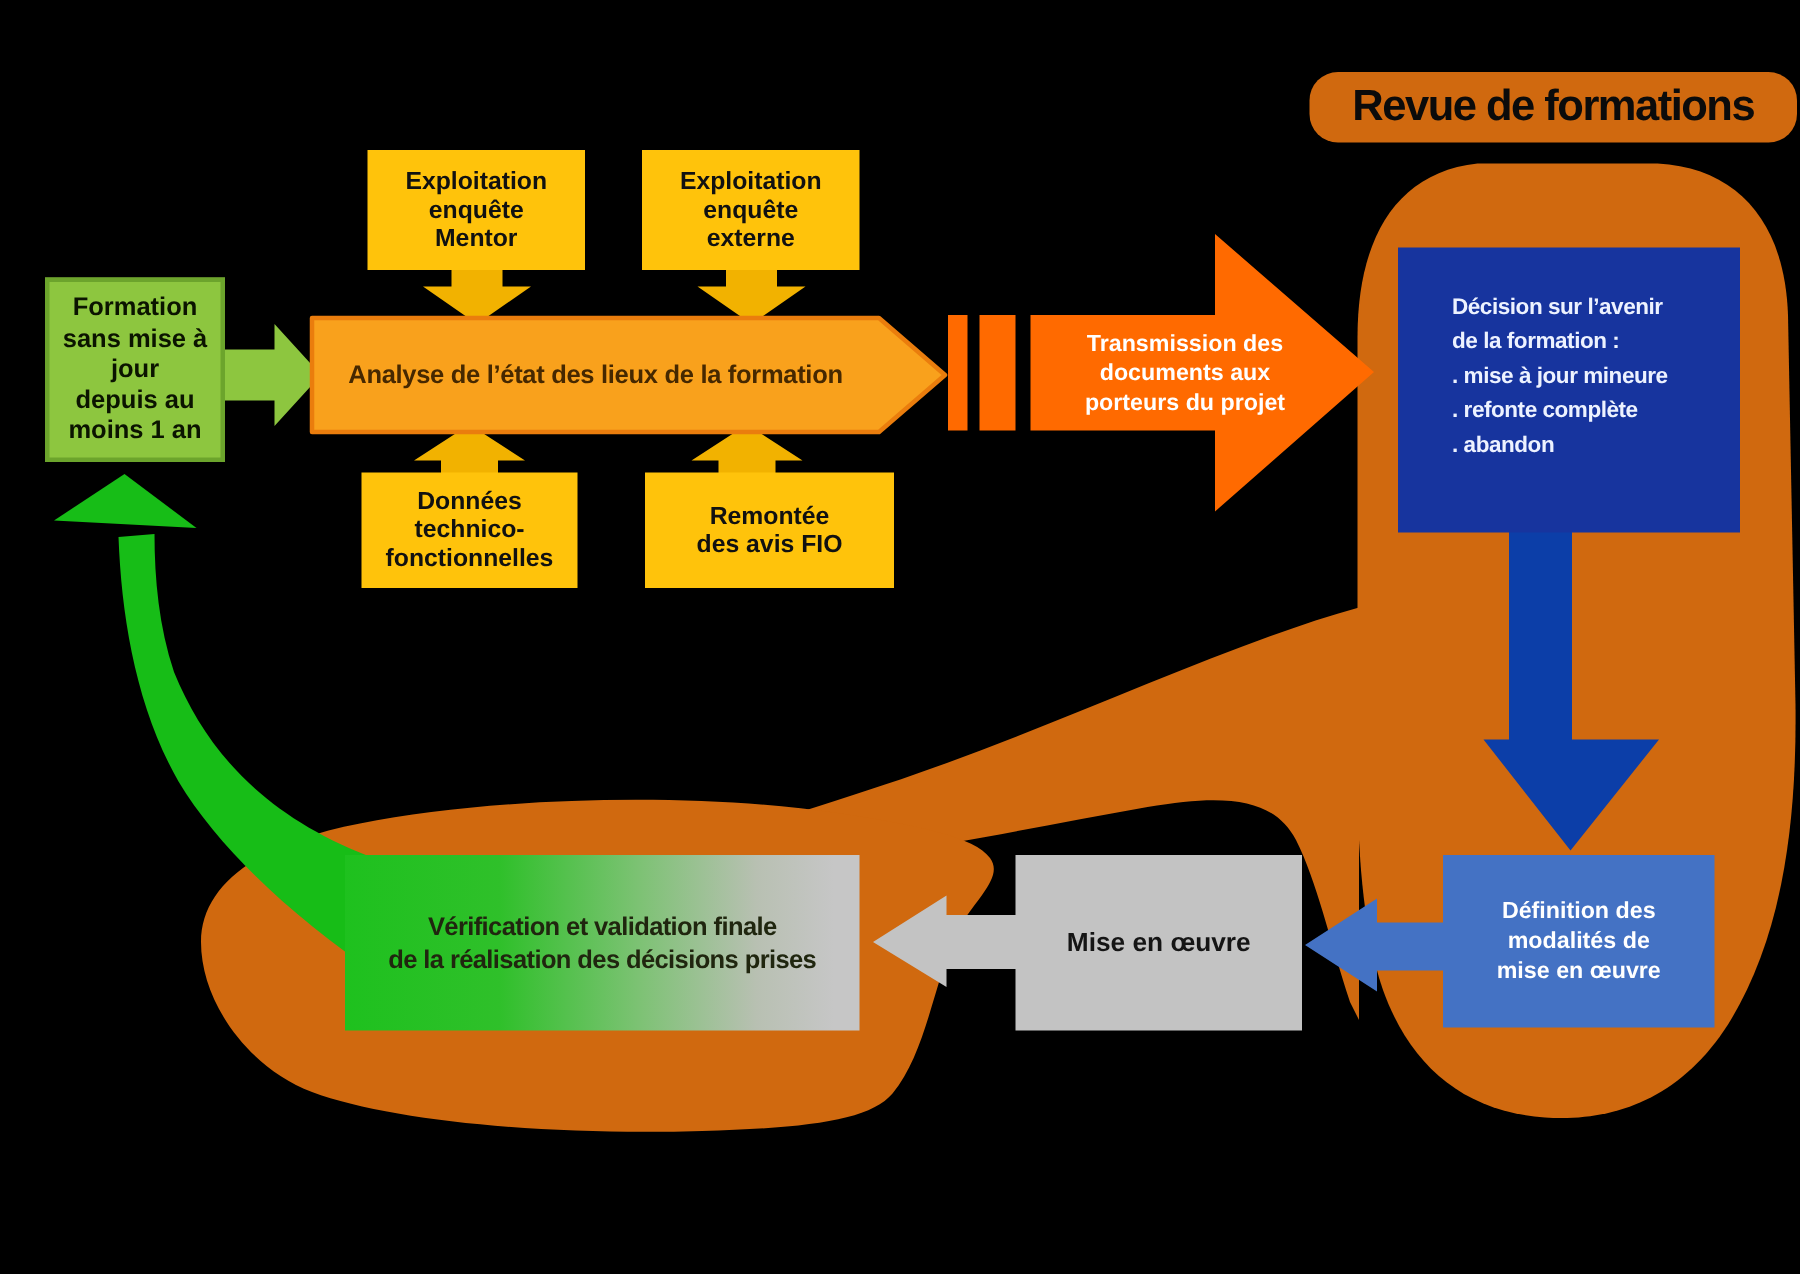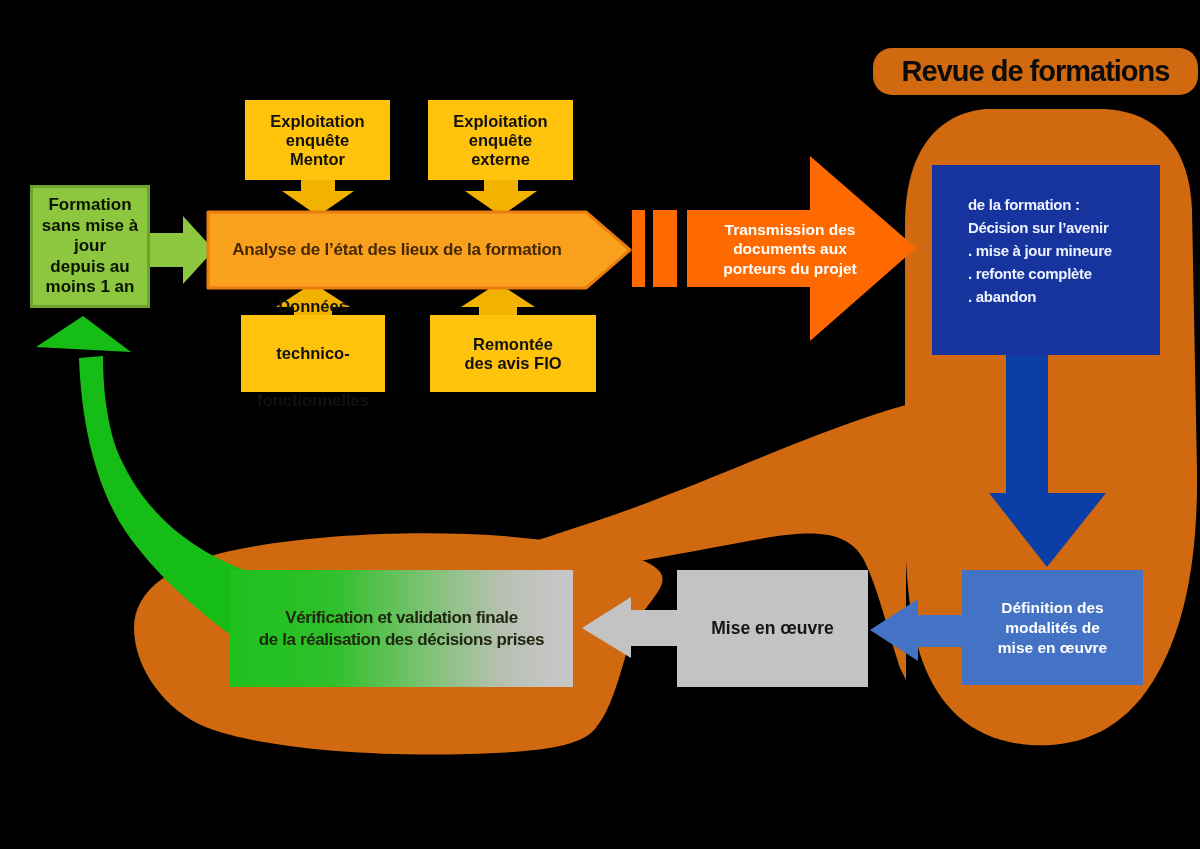--- a/index.html
+++ b/index.html
@@ -13,21 +13,21 @@
   .ln{display:block;}
 
   
   .start{left:30px;top:185px;width:120px;height:123px;background:#8DC63F;border:3px solid #6CA42C;
          font-weight:bold;font-size:17px;line-height:20.5px;color:#0b1400;}
 
   
   .yb{background:#FFC30B;color:#111;font-weight:bold;font-size:16.5px;line-height:19px;}
   .b1{left:245px;top:100px;width:145px;height:80px;}
   .b2{left:428px;top:100px;width:145px;height:80px;}
-  .b3{left:241px;top:315px;width:144px;height:77px;gap:28px;}
+  .b3{left:241px;top:315px;width:144px;height:77px;}
   .b4{left:430px;top:315px;width:166px;height:77px;}
 
   .analyse-label{left:206px;top:212px;width:382px;height:76px;font-weight:bold;font-size:17px;
                  letter-spacing:-0.2px;color:#462800;}
 
   .transmission-label{left:695px;top:211px;width:190px;height:76px;color:#fff;font-weight:bold;
                       font-size:15.5px;line-height:19.5px;}
 
   .title{left:873px;top:48px;width:325px;height:47px;background:#D0690F;color:#0b0b0b;
          font-weight:bold;font-size:29px;letter-spacing:-1px;border-radius:19px;}
@@ -121,22 +121,22 @@
 
   <div class="abs ctr analyse-label">Analyse de l’état des lieux de la formation</div>
 
   <div class="abs ctr transmission-label">
     <span class="ln">Transmission des</span>
     <span class="ln">documents aux</span>
     <span class="ln">porteurs du projet</span>
   </div>
 
   <div class="abs decision">
+    <span class="ln">Décision sur l’avenir</span>
     <span class="ln">de la formation :</span>
-    <span class="ln">Décision sur l’avenir</span>
     <span class="ln">. mise à jour mineure</span>
     <span class="ln">. refonte complète</span>
     <span class="ln">. abandon</span>
   </div>
 
   <div class="abs ctr definition">
     <span class="ln">Définition des</span>
     <span class="ln">modalités de</span>
     <span class="ln">mise en œuvre</span>
   </div>

